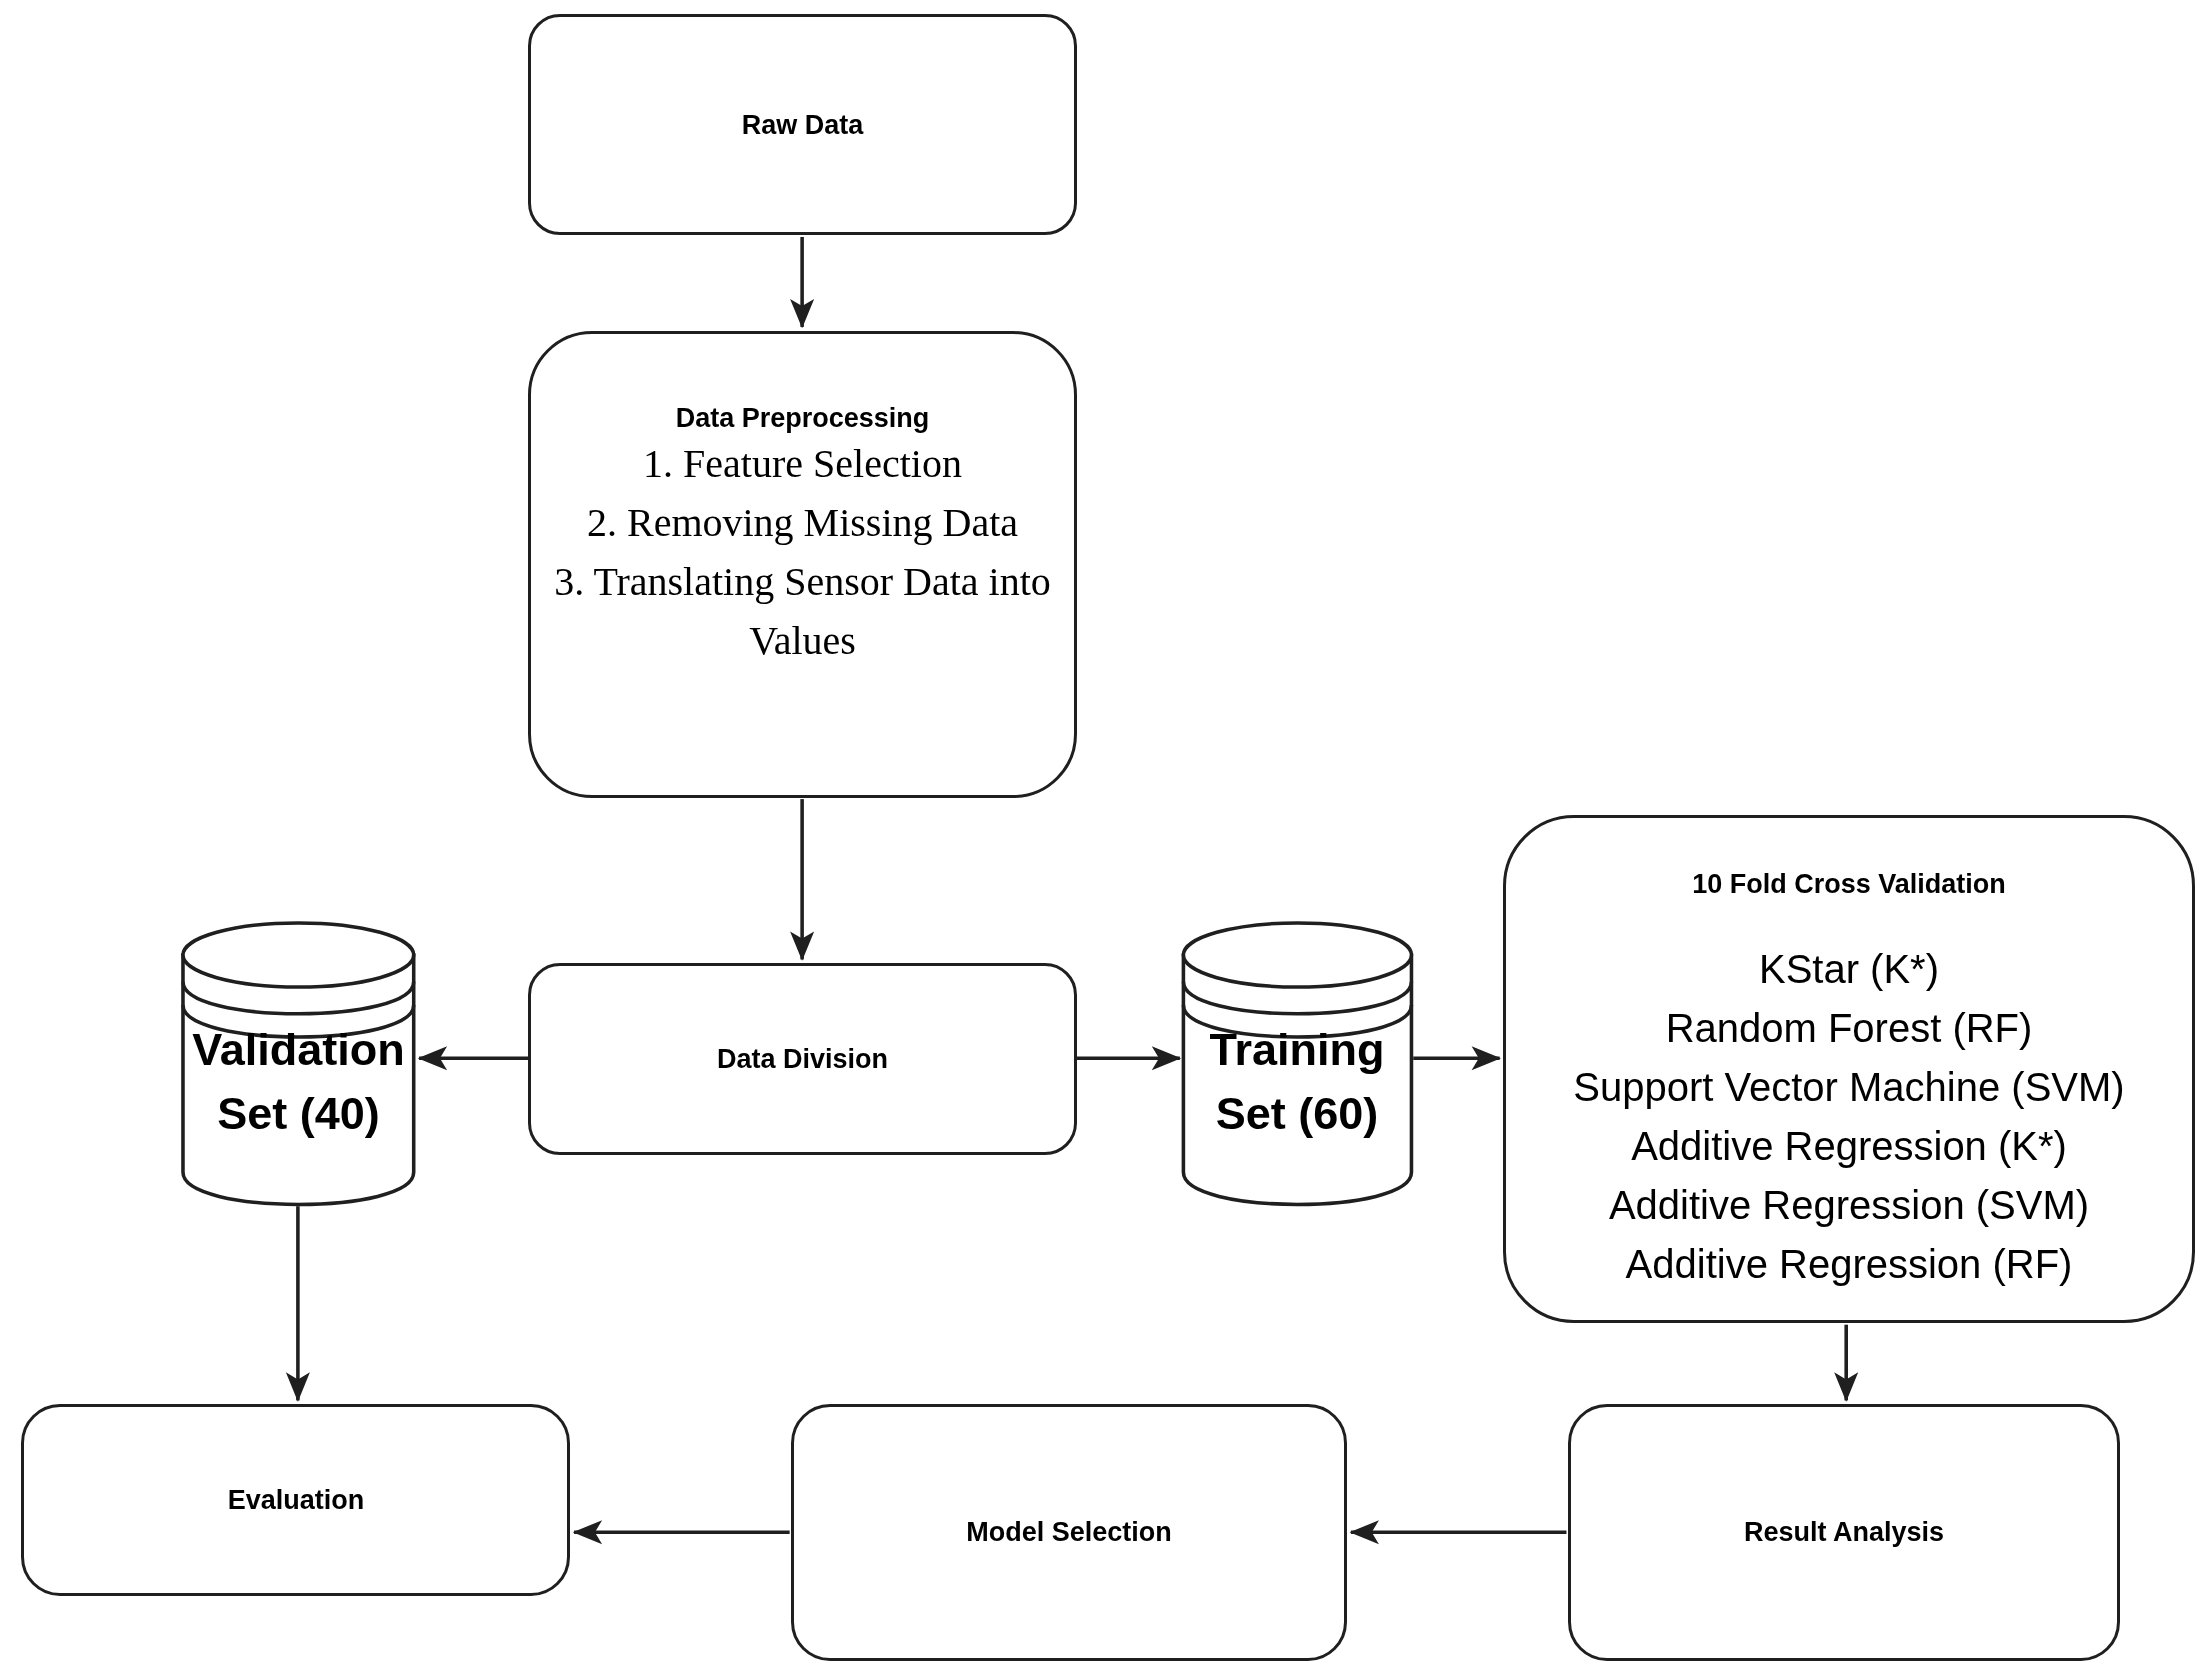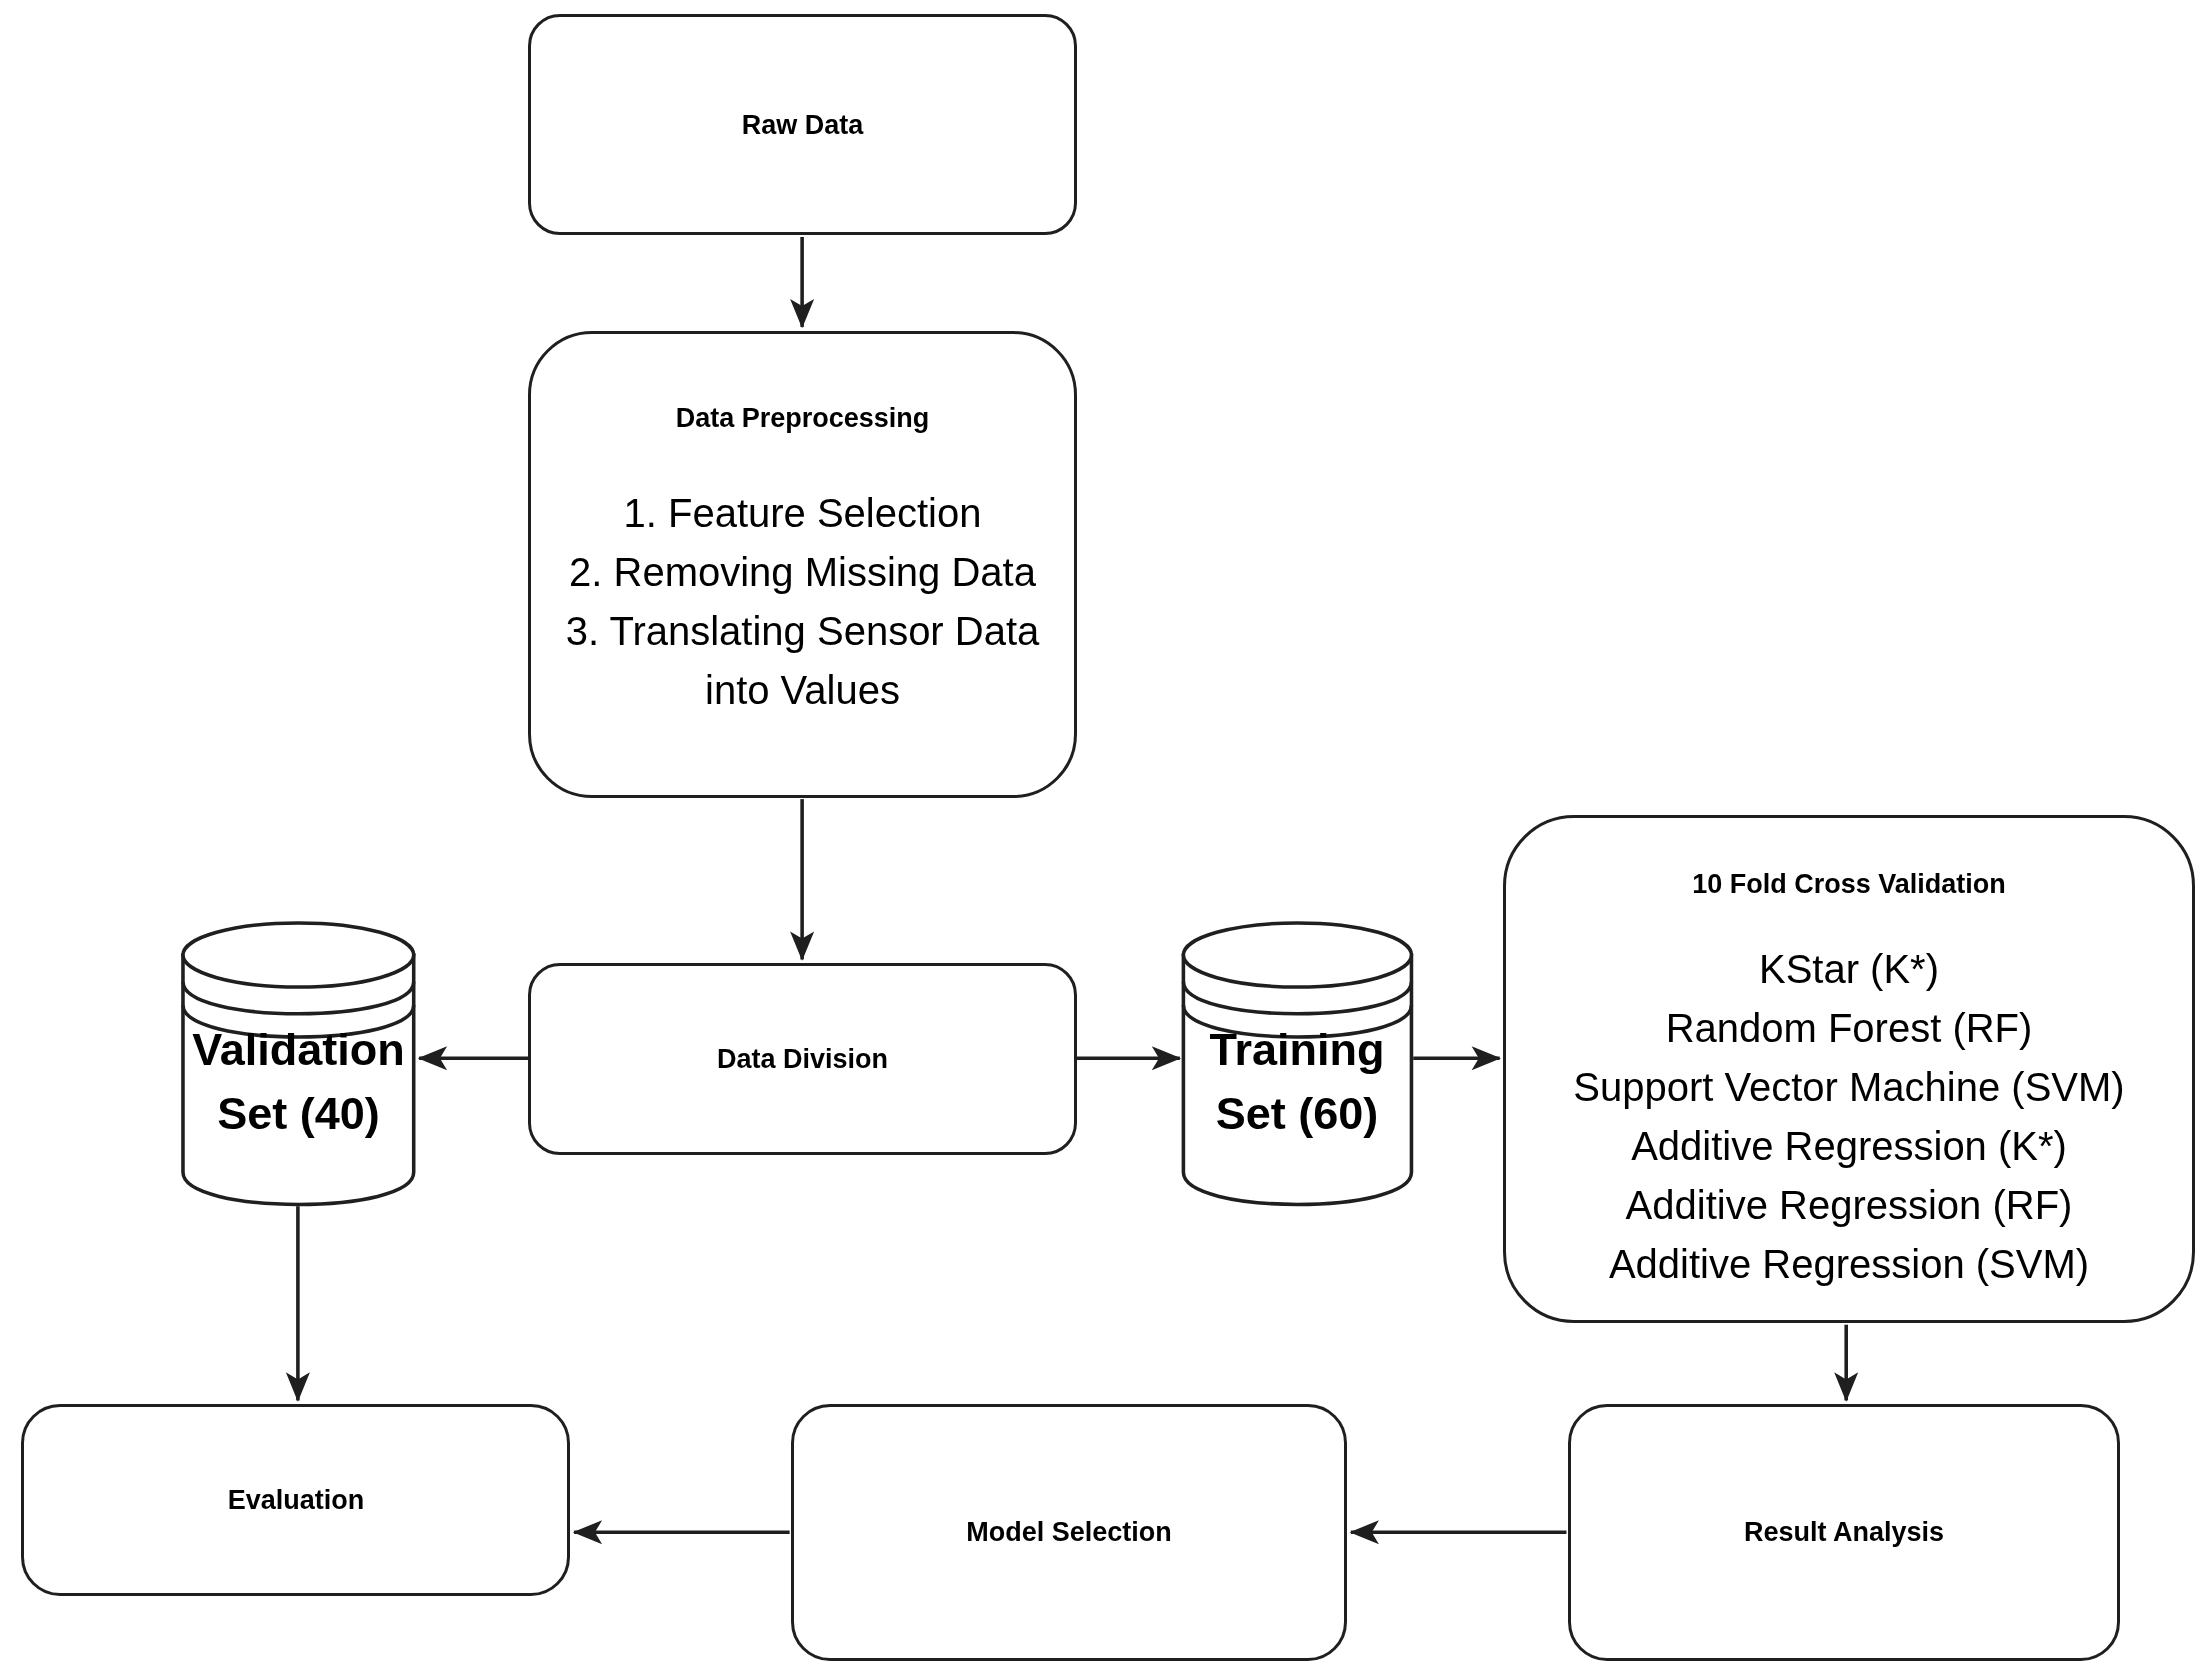--- a/index.html
+++ b/index.html
@@ -20,21 +20,21 @@
   .list .li{white-space:normal;}
   
   #node-raw-data{left:528px;top:14.3px;width:549px;height:221px;border-radius:32px;}
   #node-data-preprocessing{left:528px;top:331px;width:549px;height:467px;border-radius:64px;}
   #node-data-division{left:528px;top:963px;width:549px;height:192px;border-radius:32px;}
   #node-cross-validation{left:1503px;top:815px;width:692px;height:508px;border-radius:71px;}
   #node-evaluation{left:21.4px;top:1404px;width:549px;height:192px;border-radius:39px;}
   #node-model-selection{left:791px;top:1404px;width:556px;height:257px;border-radius:39px;}
   #node-result-analysis{left:1568px;top:1404px;width:552px;height:257px;border-radius:39px;}
   #node-data-preprocessing .node-title{margin-top:68px;}
-  #node-data-preprocessing .list{margin-top:50px;width:506px;}
+  #node-data-preprocessing .list{width:506px;font-family:Liberation Serif, serif;}
   #node-cross-validation .node-title{margin-top:50px;}
   #node-cross-validation .list{margin-top:40px;width:651px;}
   .cyl-label{
     position:absolute;display:flex;flex-direction:column;align-items:center;
     font-weight:bold;font-size:45px;line-height:64px;text-align:center;
   }
   #validation-set-label{left:183px;top:1018px;width:231px;}
   #training-set-label{left:1183px;top:1018px;width:228px;}
 </style>
 </head>
@@ -94,22 +94,22 @@
     <div class="node-title">Data Division</div>
   </div>
 
   <div class="node stack" id="node-cross-validation">
     <div class="node-title">10 Fold Cross Validation</div>
     <div class="list">
       <div class="li">KStar (K*)</div>
       <div class="li">Random Forest (RF)</div>
       <div class="li">Support Vector Machine (SVM)</div>
       <div class="li">Additive Regression (K*)</div>
+      <div class="li">Additive Regression (SVM)</div>
       <div class="li">Additive Regression (RF)</div>
-      <div class="li">Additive Regression (SVM)</div>
     </div>
   </div>
 
   <div class="node" id="node-evaluation">
     <div class="node-title">Evaluation</div>
   </div>
 
   <div class="node" id="node-model-selection">
     <div class="node-title">Model Selection</div>
   </div>

